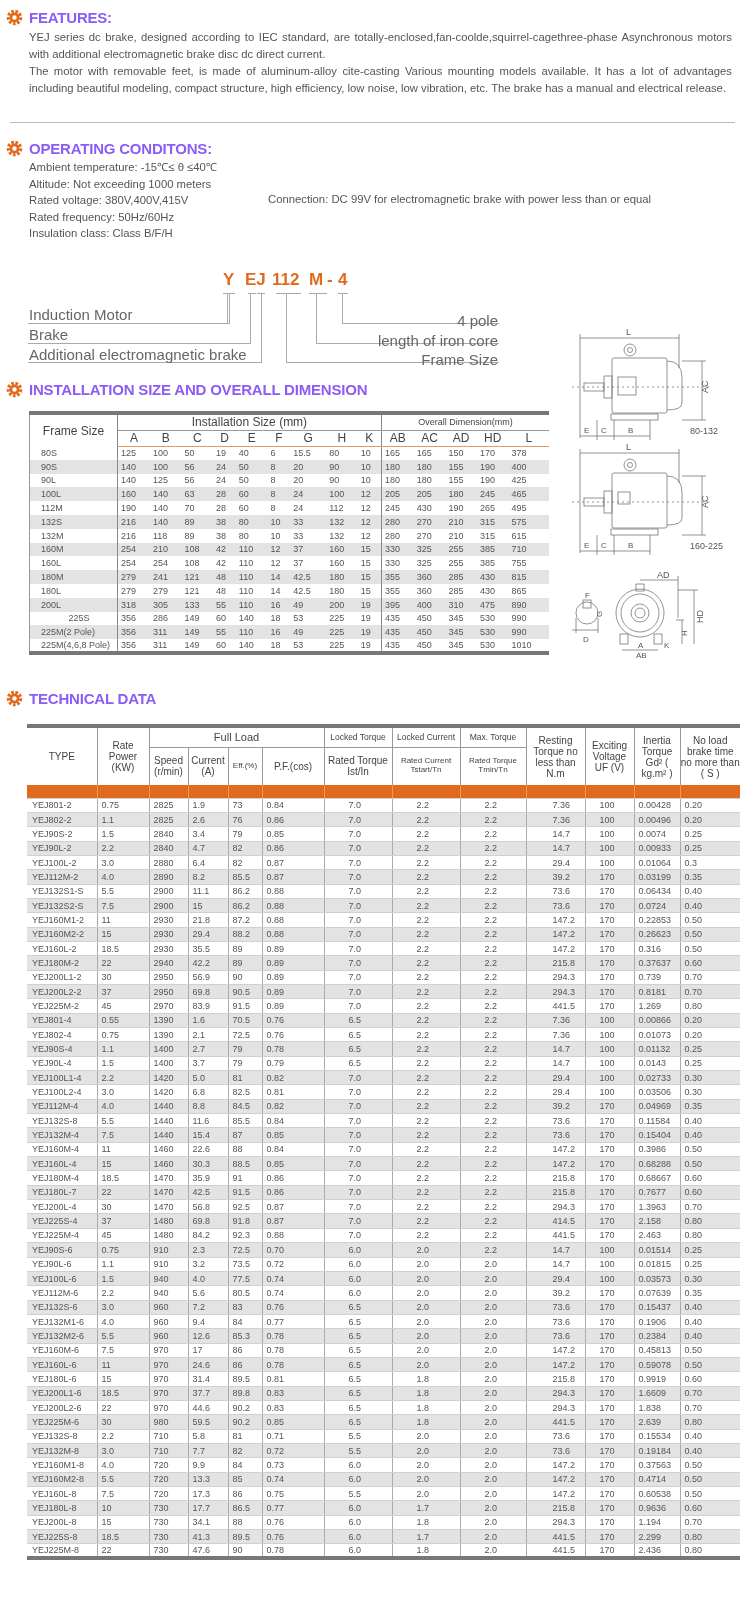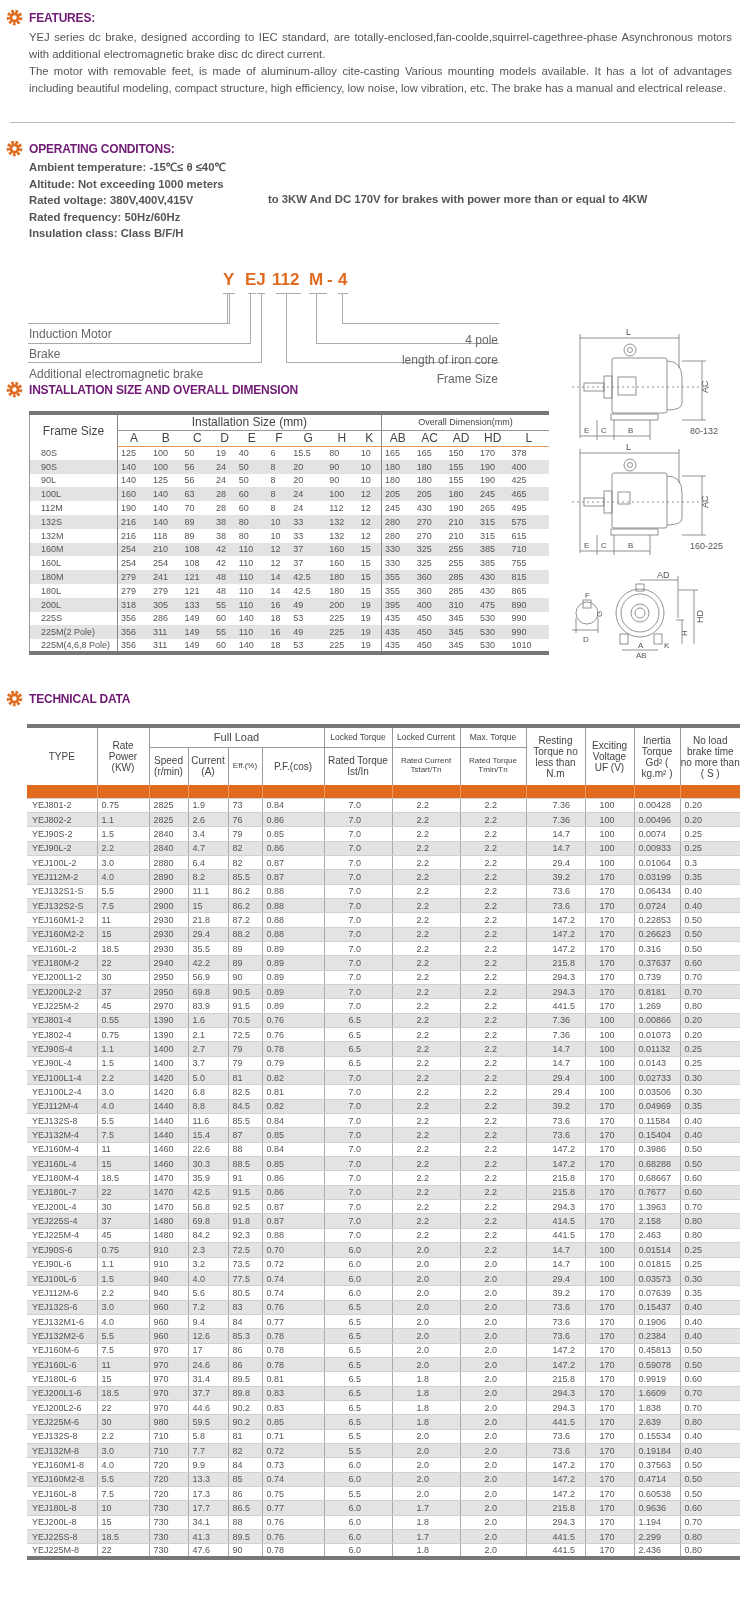--- a/index.html
+++ b/index.html
@@ -1,24 +1,24 @@
 <!DOCTYPE html>
 <html><head>
 <meta charset="utf-8">
 <style>
   * { box-sizing: border-box; margin: 0; padding: 0; }
   body { width: 740px; height: 1597px; background: #fff; font-family: "Liberation Sans", sans-serif; color: #555; position: relative; overflow: hidden; }
   .sec-head { position: absolute; left: 6px; display: flex; align-items: center; }
   .sec-head .gear { width: 17px; height: 17px; margin-right: 6px; }
-  .sec-head .title { font-size: 12px; font-weight: bold; color: #701a75; letter-spacing: -0.2px; }
+  .sec-head .title { font-size: 15px; font-weight: bold; color: #8b5cf6; letter-spacing: -0.2px; }
   .para { position: absolute; left: 29px; width: 703px; font-size: 11.3px; line-height: 17px; color: #555; text-align: justify; }
   .hr { position: absolute; left: 10px; width: 725px; height: 1px; background: #bbb; }
-  .cond { position: absolute; font-size: 11.3px; line-height: 16.5px; color: #555; font-weight: bold; }
+  .cond { position: absolute; font-size: 11.3px; line-height: 16.5px; color: #555; }
   .code { position: absolute; top: 270px; font-size: 17px; font-weight: bold; color: #e06b1f; }
-  .code-label { position: absolute; font-size: 12px; color: #666; margin-top: 21px; }
+  .code-label { position: absolute; font-size: 15px; color: #666; }
   .leader { position: absolute; background: #aaa; }
   
   table { border-collapse: collapse; }
   #install { position: absolute; left: 29px; top: 411px; width: 520px; font-size: 9px; color: #555; border-top: 4px solid #777; border-bottom: 4px solid #777; border-left: 1px solid #999; }
   #install th { font-weight: normal; color: #444; }
   #install .h1 th { height: 17px; font-size: 12px; }
   #install .h2 th { height: 16px; font-size: 12px; border-bottom: 1px solid #e79a5d; }
   #install td { height: 13.8px; text-align: left; padding-left: 3px; }
   #install td.fs { padding-left: 11px; }
   #install tr.alt td { background: #e3e3e3; }
@@ -69,21 +69,21 @@
   <span class="title">OPERATING CONDITONS:</span>
 </div>
 <div class="cond" style="left:29px; top:159px">
   <div>Ambient temperature: -15℃≤ θ ≤40℃</div>
   <div>Altitude: Not exceeding 1000 meters</div>
   <div>Rated voltage: 380V,400V,415V</div>
   <div>Rated frequency: 50Hz/60Hz</div>
   <div>Insulation class:  Class B/F/H</div>
 </div>
 <div class="cond" style="left:268px; top:191px">
-  <div>to 3KW And DC 170V for brakes with power  more than or equal to 4KW</div>
+  <div>Connection:  DC 99V for electromagnetic brake with power less than or equal</div>
 </div>
 
 <div>
   <span class="code" style="left:223px">Y</span>
   <span class="code" style="left:245px">EJ</span>
   <span class="code" style="left:272px">112</span>
   <span class="code" style="left:309px">M</span>
   <span class="code" style="left:327px">-</span>
   <span class="code" style="left:338px">4</span>
 </div>
@@ -346,21 +346,21 @@
         <td>49</td>
         <td>200</td>
         <td>19</td>
         <td class="vsep">395</td>
         <td>400</td>
         <td>310</td>
         <td>475</td>
         <td>890</td>
       </tr>
       <tr>
-        <td class="fs" style="border-right: 1px solid rgb(136, 136, 136);">225S</td>
+        <td class="fs" style="border-right: 1px solid rgb(136, 136, 136); text-align: center;">225S</td>
         <td>356</td>
         <td>286</td>
         <td>149</td>
         <td>60</td>
         <td>140</td>
         <td>18</td>
         <td>53</td>
         <td>225</td>
         <td>19</td>
         <td class="vsep">435</td>

